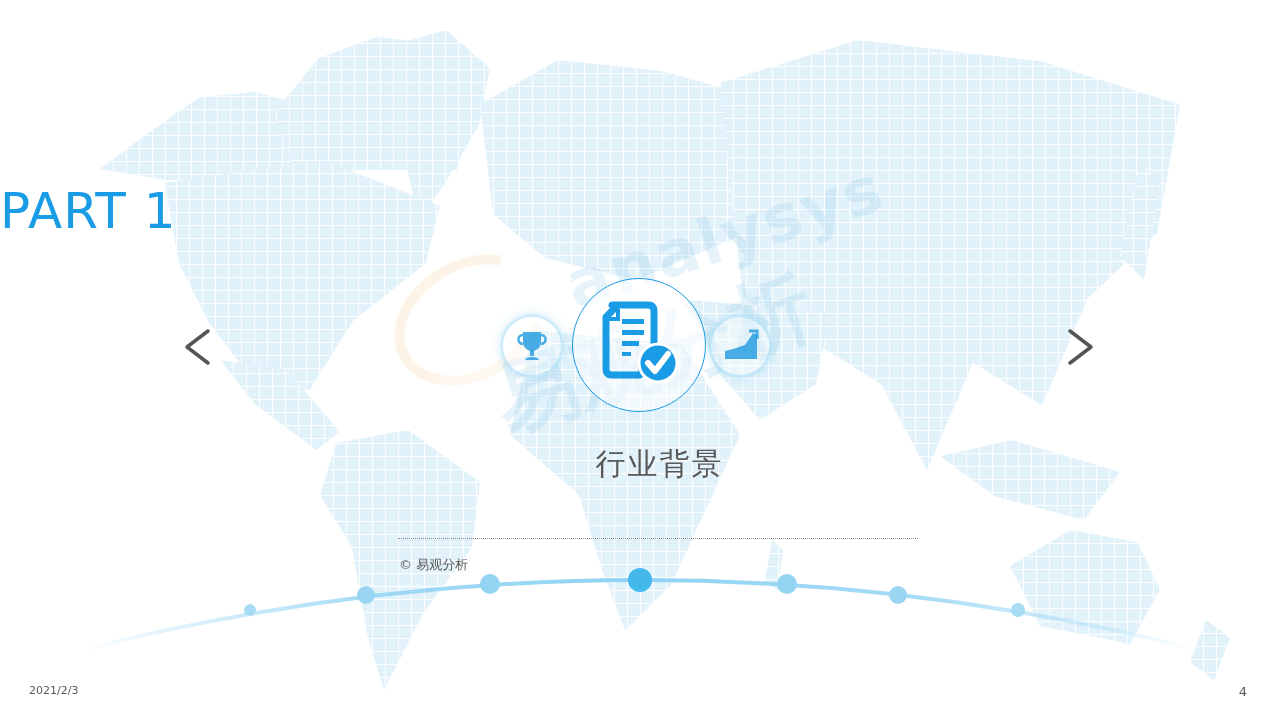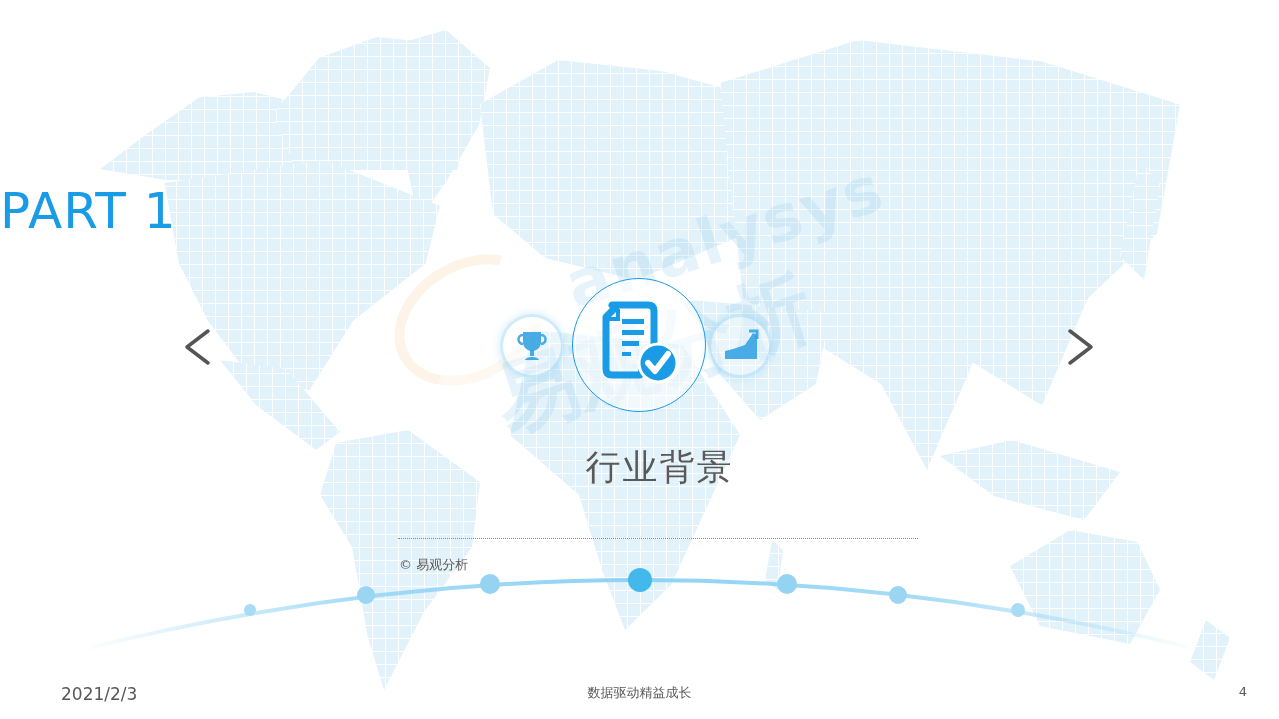--- a/index.html
+++ b/index.html
@@ -41,28 +41,28 @@
     background: rgba(255,255,255,0.3); }
   .side-left { left: 500px; top: 314px; }
   .side-right { left: 708px; top: 314px; }
   .side-circle svg, .main-circle svg { position: absolute; }
 
   .nav-arrow { position: absolute; width: 40px; height: 50px; cursor: pointer; }
   .nav-prev { left: 178px; top: 322px; }
   .nav-next { left: 1060px; top: 322px; }
 
   .subtitle { position: absolute; left: 0; width: 1279px; top: 444px; text-align: center;
-    font-family: "DejaVu Sans", sans-serif; font-size: 35px; color: #595959; letter-spacing: 2px; padding-left: 40px; }
+    font-family: "DejaVu Sans", sans-serif; font-size: 30px; color: #595959; letter-spacing: 2px; padding-left: 40px; }
 
   .dotted-line { position: absolute; left: 398px; top: 538px; width: 520px; height: 0; border-top: 1px dotted #8c8c8c; }
   .copyright { position: absolute; left: 399px; top: 556px; font-size: 13px; color: #595959; }
 
   .timeline { position: absolute; left: 0; top: 560px; width: 1279px; height: 110px; }
 
-  .footer-date { position: absolute; left: 29px; top: 684px; font-size: 17px; color: #595959; margin-left: 32px; }
+  .footer-date { position: absolute; left: 29px; top: 684px; font-size: 11px; color: #595959; }
   .footer-center { position: absolute; left: 0; width: 1279px; top: 684px; text-align: center; font-size: 13px; color: #595959; }
   .footer-page { position: absolute; right: 32px; top: 684px; font-size: 13px; color: #595959; }
 </style>
 </head>
 <body>
 
 <div class="slide">
 
   <div class="map">
 
@@ -157,15 +157,14 @@
     <circle cx="250" cy="610" r="6" fill="#a8dcf4"></circle>
     <circle cx="366" cy="595" r="9" fill="#9ad6f2"></circle>
     <circle cx="490" cy="584" r="10" fill="#94d3f2"></circle>
     <circle cx="640" cy="580" r="12" fill="#42b8ec"></circle>
     <circle cx="787" cy="584" r="10" fill="#94d3f2"></circle>
     <circle cx="898" cy="595" r="9" fill="#9ad6f2"></circle>
     <circle cx="1018" cy="610" r="7" fill="#a8dcf4"></circle>
   </svg>
 
   <div class="footer-date">2021/2/3</div>
-  <div class="footer-center">数据驱动精益成长</div>
   <div class="footer-page">4</div>
 </div>
 
 </body></html>

